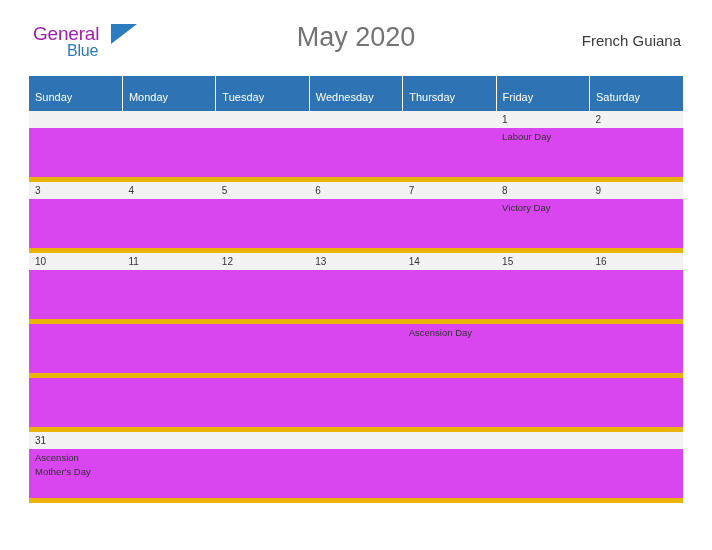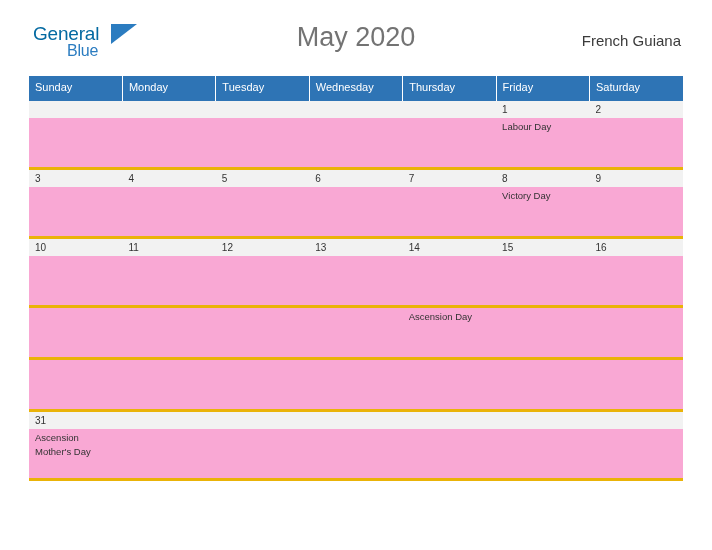--- a/index.html
+++ b/index.html
@@ -36,21 +36,21 @@
     position: relative;
     width: 160px;
     height: 44px;
     flex: 0 0 auto;
   }
   .logo-general {
     position: absolute;
     left: 4px;
     top: 5px;
     font-size: 19px;
-    color: #0369a1;
+    color: #a21caf;
     letter-spacing: -0.2px;
   }
   .logo-blue {
     position: absolute;
     left: 38px;
     top: 24px;
     font-size: 16px;
     color: #2b7cc0;
     letter-spacing: -0.2px;
   }
@@ -86,21 +86,21 @@
     width: 654px;
     border-collapse: collapse;
     table-layout: fixed;
   }
   .calendar th {
     background: #2e74b5;
     color: #ffffff;
     font-size: 11px;
     font-weight: normal;
     text-align: left;
-    padding: 1px 0 5px 6px;
+    padding: 11px 0 5px 6px;
     height: 19px;
     border-right: 1px solid #ffffff;
   }
   .calendar th:last-child { border-right: none; }
 
   .calendar td {
     vertical-align: top;
     height: 57px;
     padding: 0;
     border-bottom: 1px solid #2e74b5;
@@ -125,22 +125,22 @@
     overflow: hidden;
   }
   
   tr.numrow td {
     height: 17px;
     border-bottom: none;
     background: #f2f2f2;
   }
   tr.bodyrow td {
     height: 49px;
-    border-bottom: 3px solid #eab308;
-    background: #f9a8d4;
+    border-bottom: 5px solid #eab308;
+    background: #d946ef;
     padding: 0;
   }
 </style>
 </head>
 <body>
 
 <div class="page">
 
   <div class="header">
 

